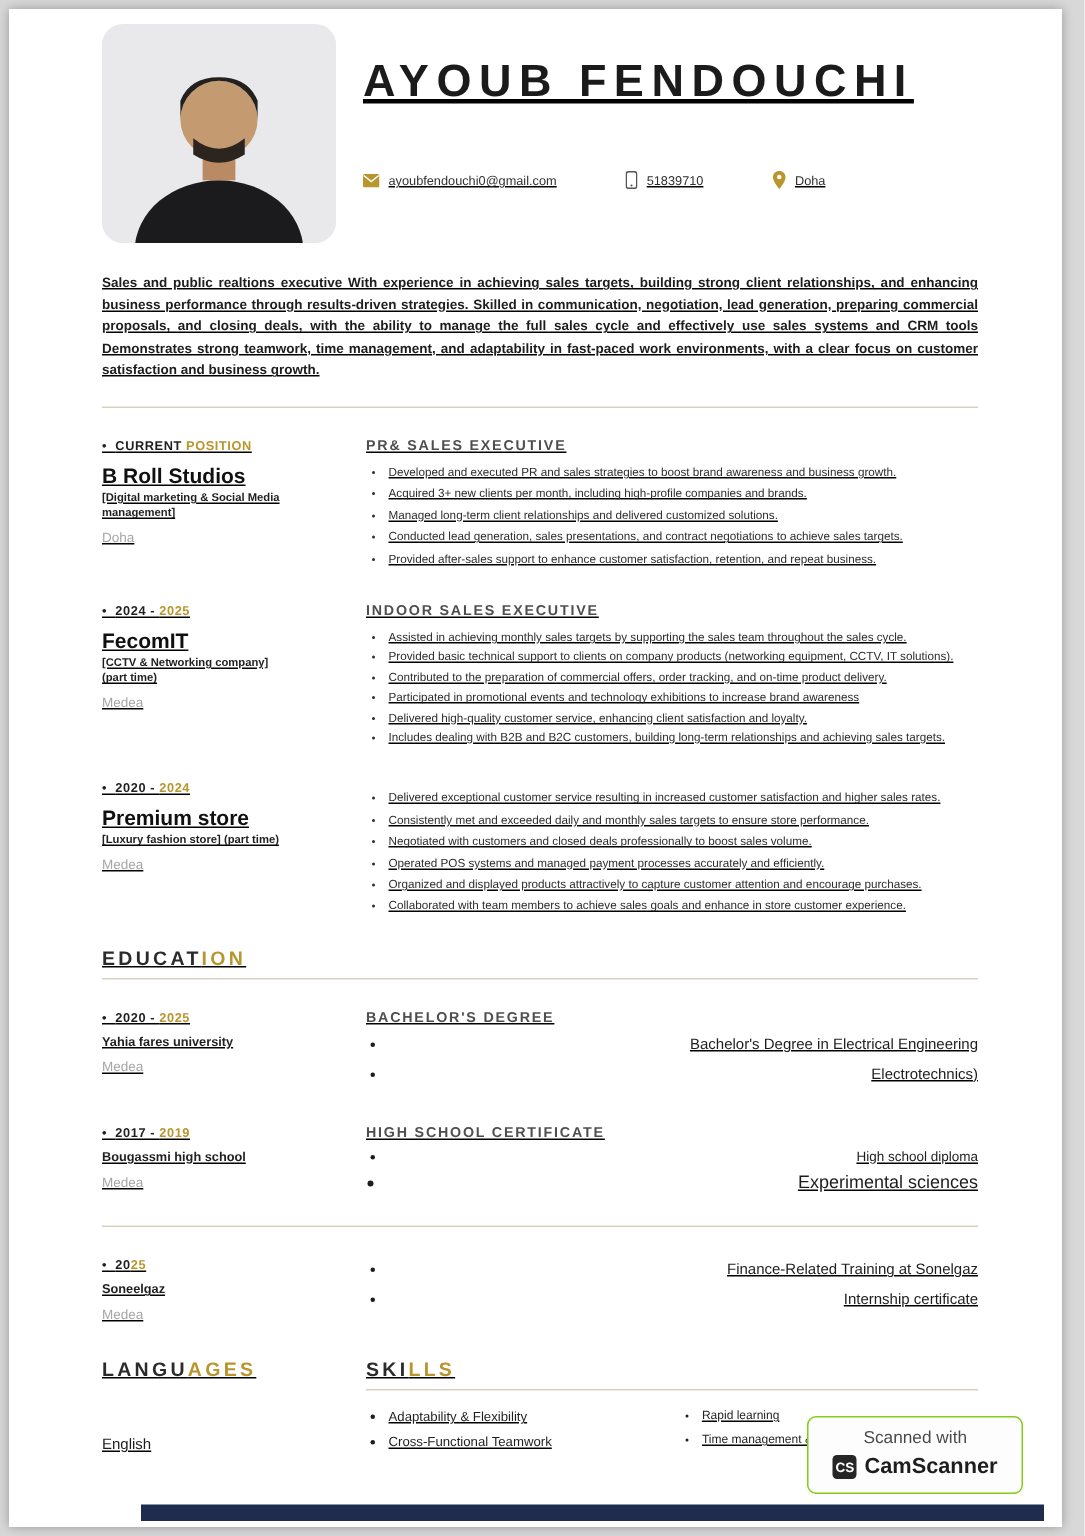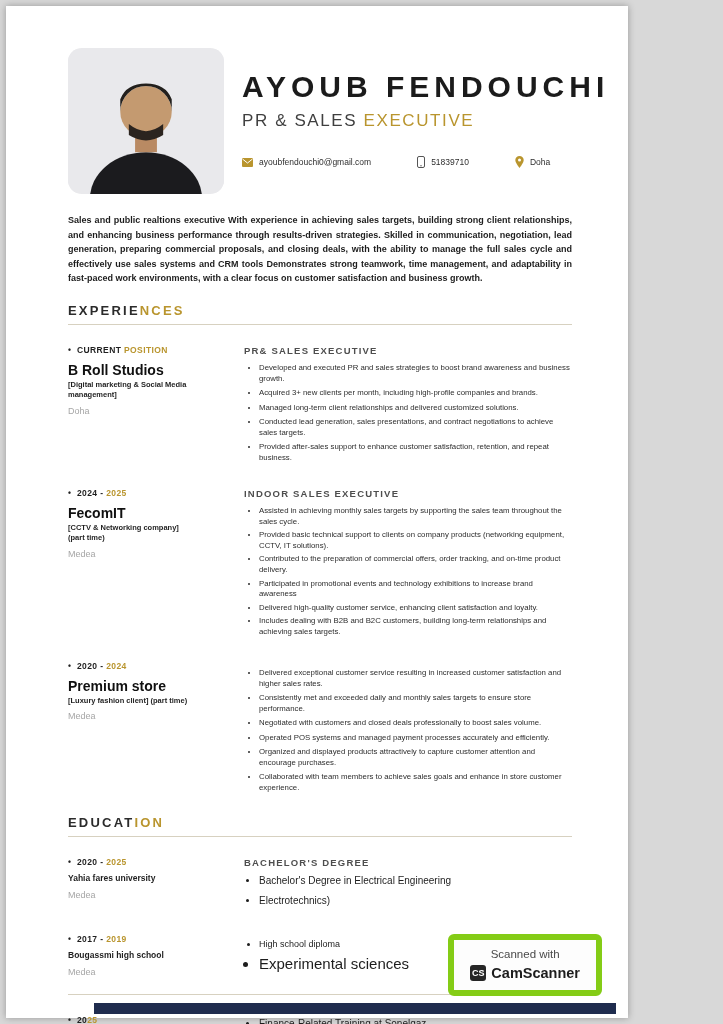--- a/index.html
+++ b/index.html
@@ -1,29 +1,29 @@
 <!DOCTYPE html>
 <html><head>
 <meta charset="utf-8">
 <style>
   * { margin:0; padding:0; box-sizing:border-box; }
   html,body { width:723px; height:1024px; }
   body { background:#d8d8d8; font-family:"Liberation Sans", sans-serif; overflow:hidden; }
-  .page { position:relative; width:622px; height:1012px; margin:6px; background:#ffffff;
-          box-shadow:0 0 7px rgba(0,0,0,.3); padding:42px 56px 0 62px; }
+  .page { position:relative; width:702px; height:1012px; margin:6px; background:#ffffff;
+          box-shadow:0 0 7px rgba(0,0,0,.3); padding:10px 56px 0 62px;text-decoration:underline; }
 
   
   .header { display:flex; gap:18px; }
   .photo { width:156px; height:146px; border-radius:14px; overflow:hidden; flex:none; background:#e9e9ec; }
   .photo svg { display:block; width:100%; height:100%; }
   .head-right { padding-top:22px; min-width:0; }
   .name { font-size:30px; letter-spacing:5px; font-weight:800; color:#1b1b1b; white-space:nowrap; }
   .job-title { font-size:17px; letter-spacing:1.6px; color:#3f3f3f; margin-top:7px; font-weight:500; }
   .accent { color:#b9952e; }
-  .contact { display:flex; gap:46px; margin-top:25px; align-items:center; }
+  .contact { display:flex; gap:46px; margin-top:42px; align-items:center; }
   .contact-item { display:flex; align-items:center; gap:6px; font-size:8.5px; color:#2f2f2f; }
   .contact-item svg { display:block; }
 
   
   .summary { margin-top:19px; font-size:9px; font-weight:700; line-height:1.62; text-align:justify; color:#1d1d1d; }
 
   
   section { margin-top:17px; }
   h2 { font-size:13px; font-weight:800; letter-spacing:2.2px; color:#2b2b2b; }
   .rule { border:none; border-top:1px solid #d7d1c0; margin-top:6px; }
@@ -31,33 +31,33 @@
   .entry { display:grid; grid-template-columns:168px 1fr; gap:0 8px; margin-top:20px; }
   .meta-period { font-size:8.5px; font-weight:700; color:#1f1f1f; letter-spacing:.4px; }
   .meta-company { font-size:14px; font-weight:700; margin-top:7px; color:#101010; }
   .meta-desc { font-size:7.5px; font-weight:700; color:#1f1f1f; margin-top:2px; max-width:125px; line-height:1.4; }
   .meta-loc { font-size:9px; color:#a6a6a6; margin-top:5px; }
   .role { font-size:9.5px; font-weight:700; letter-spacing:1.2px; color:#4e4e4e; }
   ul.bullets { margin:7px 0 0 15px; }
   ul.bullets li { font-size:7.8px; color:#2d2d2d; margin-bottom:3.5px; line-height:1.4; }
   ul.bullets.tight li { margin-bottom:2.5px; }
   ul.bullets.large { margin-top:6px; }
-  ul.bullets.large li { font-size:10px; color:#1d1d1d; margin-bottom:6px; }
+  ul.bullets.large li { font-size:10px; color:#1d1d1d; margin-bottom:6px;text-align:right; }
 
   
   .two-col { display:grid; grid-template-columns:168px 1fr; gap:0 8px; margin-top:24px; }
   .lang-list { margin-top:38px; font-size:10px; color:#1d1d1d; }
   .lang-item { margin-bottom:15px; }
   .skills-cols { display:grid; grid-template-columns:1.05fr 1fr; margin-top:12px; }
   ul.skills { margin:0 0 0 15px; }
   ul.skills li { font-size:8.8px; color:#1f1f1f; margin-bottom:6.5px; }
   ul.skills.small li { font-size:8px; margin-bottom:7px; }
 
   
-  .cam-badge { position:absolute; right:26px; bottom:22px; background:#fdfdfd; border:6px solid #84cc16;
+  .cam-badge { position:absolute; right:26px; bottom:22px; background:#fdfdfd; border:1px solid #84cc16;
                border-radius:6px; padding:8px 16px 9px; text-align:center; }
   .cam-badge .scanned { font-size:11.5px; color:#4a4a4a; }
   .cam-brand { display:flex; align-items:center; gap:5px; margin-top:5px; justify-content:flex-end; }
   .cs-box { width:16px; height:16px; background:#262626; color:#fff; font-size:9px; font-weight:800;
             display:flex; align-items:center; justify-content:center; border-radius:3px; }
   .cam-name { font-size:14.5px; font-weight:800; color:#1d1d1d; }
   .footer-bar { position:absolute; left:88px; right:12px; bottom:4px; height:11px; background:#1f2c4e; }
 </style>
 </head>
 <body>
@@ -70,21 +70,20 @@
         <rect width="100" height="92" fill="#e9e9ec"></rect>
         <ellipse cx="50" cy="96" rx="36" ry="30" fill="#1b1b1e"></ellipse>
         <rect x="43" y="50" width="14" height="16" fill="#b98a63"></rect>
         <circle cx="50" cy="40" r="16.5" fill="#c49a70"></circle>
         <path d="M33.5 40 a16.5 16.5 0 0 1 33 0 l0 -8 q-4 -10 -16.5 -10 q-12.5 0 -16.5 10 z" fill="#23201d"></path>
         <path d="M39 48 q11 9 22 0 l0 7 q-11 7 -22 0 z" fill="#2b241f"></path>
       </svg>
     </div>
     <div class="head-right">
       <h1 class="name">AYOUB FENDOUCHI</h1>
-      <div class="job-title"><span>PR &amp; SALES </span><span class="accent">EXECUTIVE</span></div>
       <div class="contact">
         <div class="contact-item">
           <svg width="11" height="9" viewBox="0 0 11 9">
               <rect width="11" height="9" rx="1" fill="#b9952e"></rect>
               <path d="M0.5 1 L5.5 5 L10.5 1" stroke="#fff" stroke-width="1" fill="none"></path>
             </svg>
           <span>ayoubfendouchi0@gmail.com</span>
         </div>
         <div class="contact-item">
           <svg width="8" height="12" viewBox="0 0 8 12">
@@ -100,21 +99,20 @@
             </svg>
           <span>Doha</span>
         </div>
       </div>
     </div>
   </div>
 
   <p class="summary">Sales and public realtions executive With experience in achieving sales targets, building strong client relationships, and enhancing business performance through results-driven strategies. Skilled in communication, negotiation, lead generation, preparing commercial proposals, and closing deals, with the ability to manage the full sales cycle and effectively use sales systems and CRM tools Demonstrates strong teamwork, time management, and adaptability in fast-paced work environments, with a clear focus on customer satisfaction and business growth.</p>
 
   <section>
-    <h2><span>EXPERIE</span><span class="accent">NCES</span></h2>
     <hr class="rule">
 
     <div class="entry">
       <div>
         <div class="meta-period">•&nbsp; <span>CURRENT </span><span class="accent">POSITION</span></div>
         <div class="meta-company">B Roll Studios</div>
         <div class="meta-desc">[Digital marketing &amp; Social Media management]</div>
         <div class="meta-loc">Doha</div>
       </div>
       <div>
@@ -146,21 +144,21 @@
           <li>Delivered high-quality customer service, enhancing client satisfaction and loyalty.</li>
           <li>Includes dealing with B2B and B2C customers, building long-term relationships and achieving sales targets.</li>
         </ul>
       </div>
     </div>
 
     <div class="entry">
       <div>
         <div class="meta-period">•&nbsp; <span>2020 - </span><span class="accent">2024</span></div>
         <div class="meta-company">Premium store</div>
-        <div class="meta-desc">[Luxury fashion client] (part time)</div>
+        <div class="meta-desc">[Luxury fashion store] (part time)</div>
         <div class="meta-loc">Medea</div>
       </div>
       <div>
         <ul class="bullets">
           <li>Delivered exceptional customer service resulting in increased customer satisfaction and higher sales rates.</li>
           <li>Consistently met and exceeded daily and monthly sales targets to ensure store performance.</li>
           <li>Negotiated with customers and closed deals professionally to boost sales volume.</li>
           <li>Operated POS systems and managed payment processes accurately and efficiently.</li>
           <li>Organized and displayed products attractively to capture customer attention and encourage purchases.</li>
           <li>Collaborated with team members to achieve sales goals and enhance in store customer experience.</li>
@@ -188,23 +186,24 @@
       </div>
     </div>
 
     <div class="entry">
       <div>
         <div class="meta-period">•&nbsp; <span>2017 - </span><span class="accent">2019</span></div>
         <div class="meta-desc" style="font-size:8.5px; margin-top:6px;">Bougassmi high school</div>
         <div class="meta-loc">Medea</div>
       </div>
       <div>
+        <div class="role">HIGH SCHOOL CERTIFICATE</div>
         <ul class="bullets large" style="margin-top:4px;">
           <li style="font-size:9px; margin-bottom:3px;">High school diploma</li>
-          <li style="font-size:15px; margin-bottom:3px;">Experimental sciences</li>
+          <li style="font-size:12px; margin-bottom:3px;">Experimental sciences</li>
         </ul>
       </div>
     </div>
   </section>
 
   <section>
     <hr class="rule">
 
     <div class="entry">
       <div>

